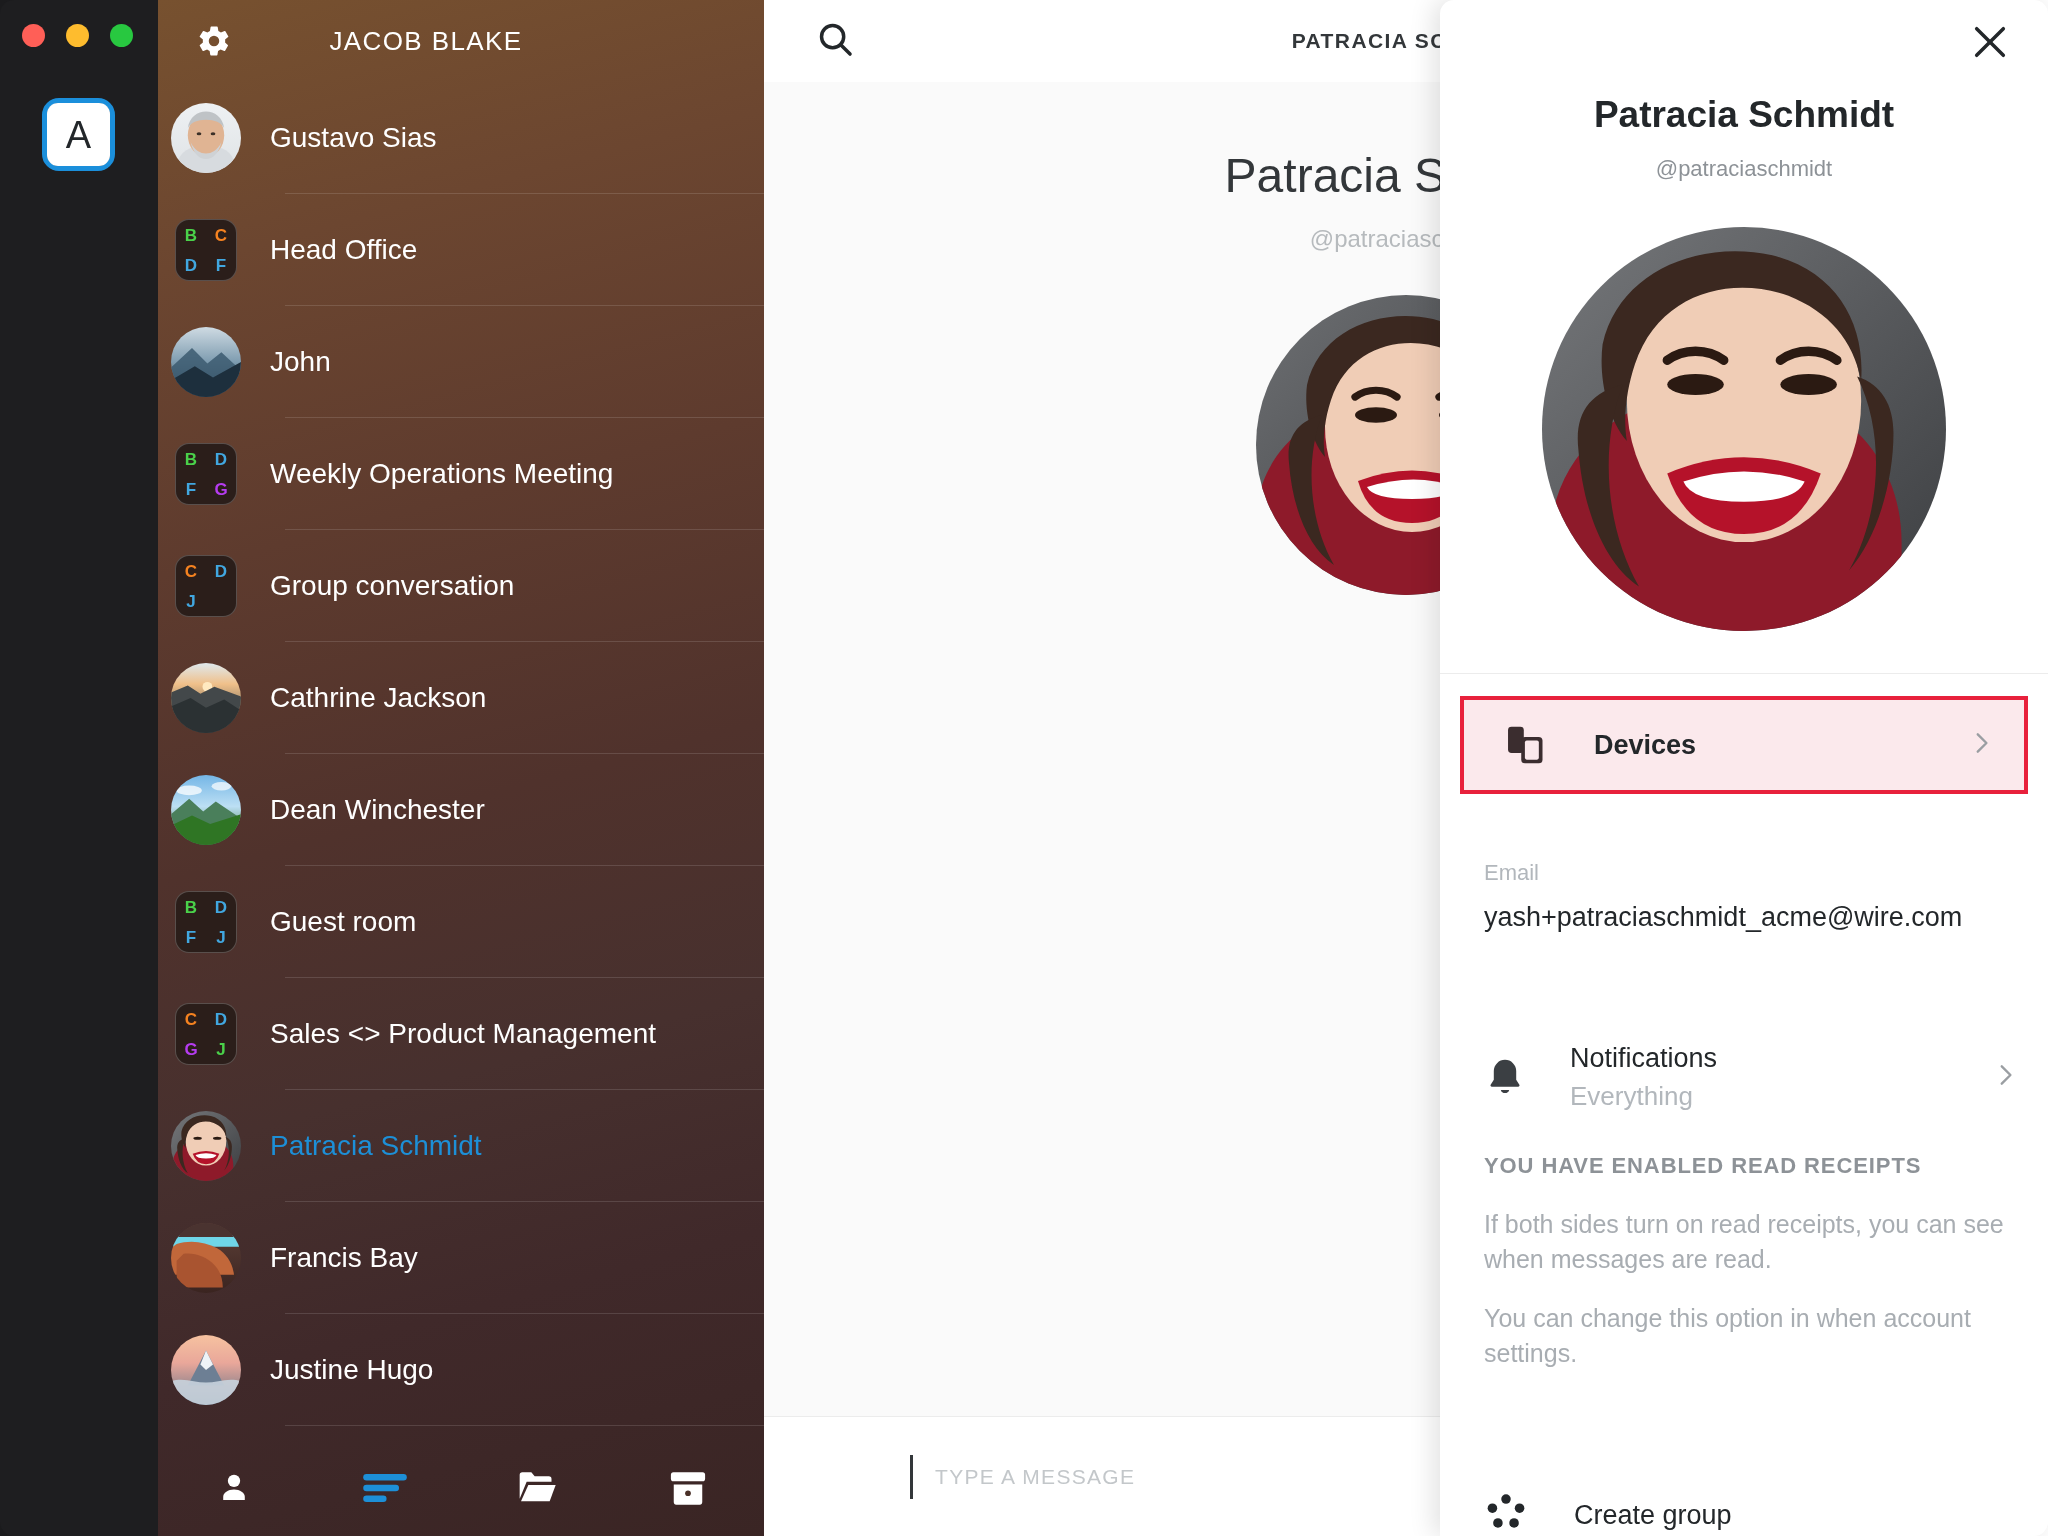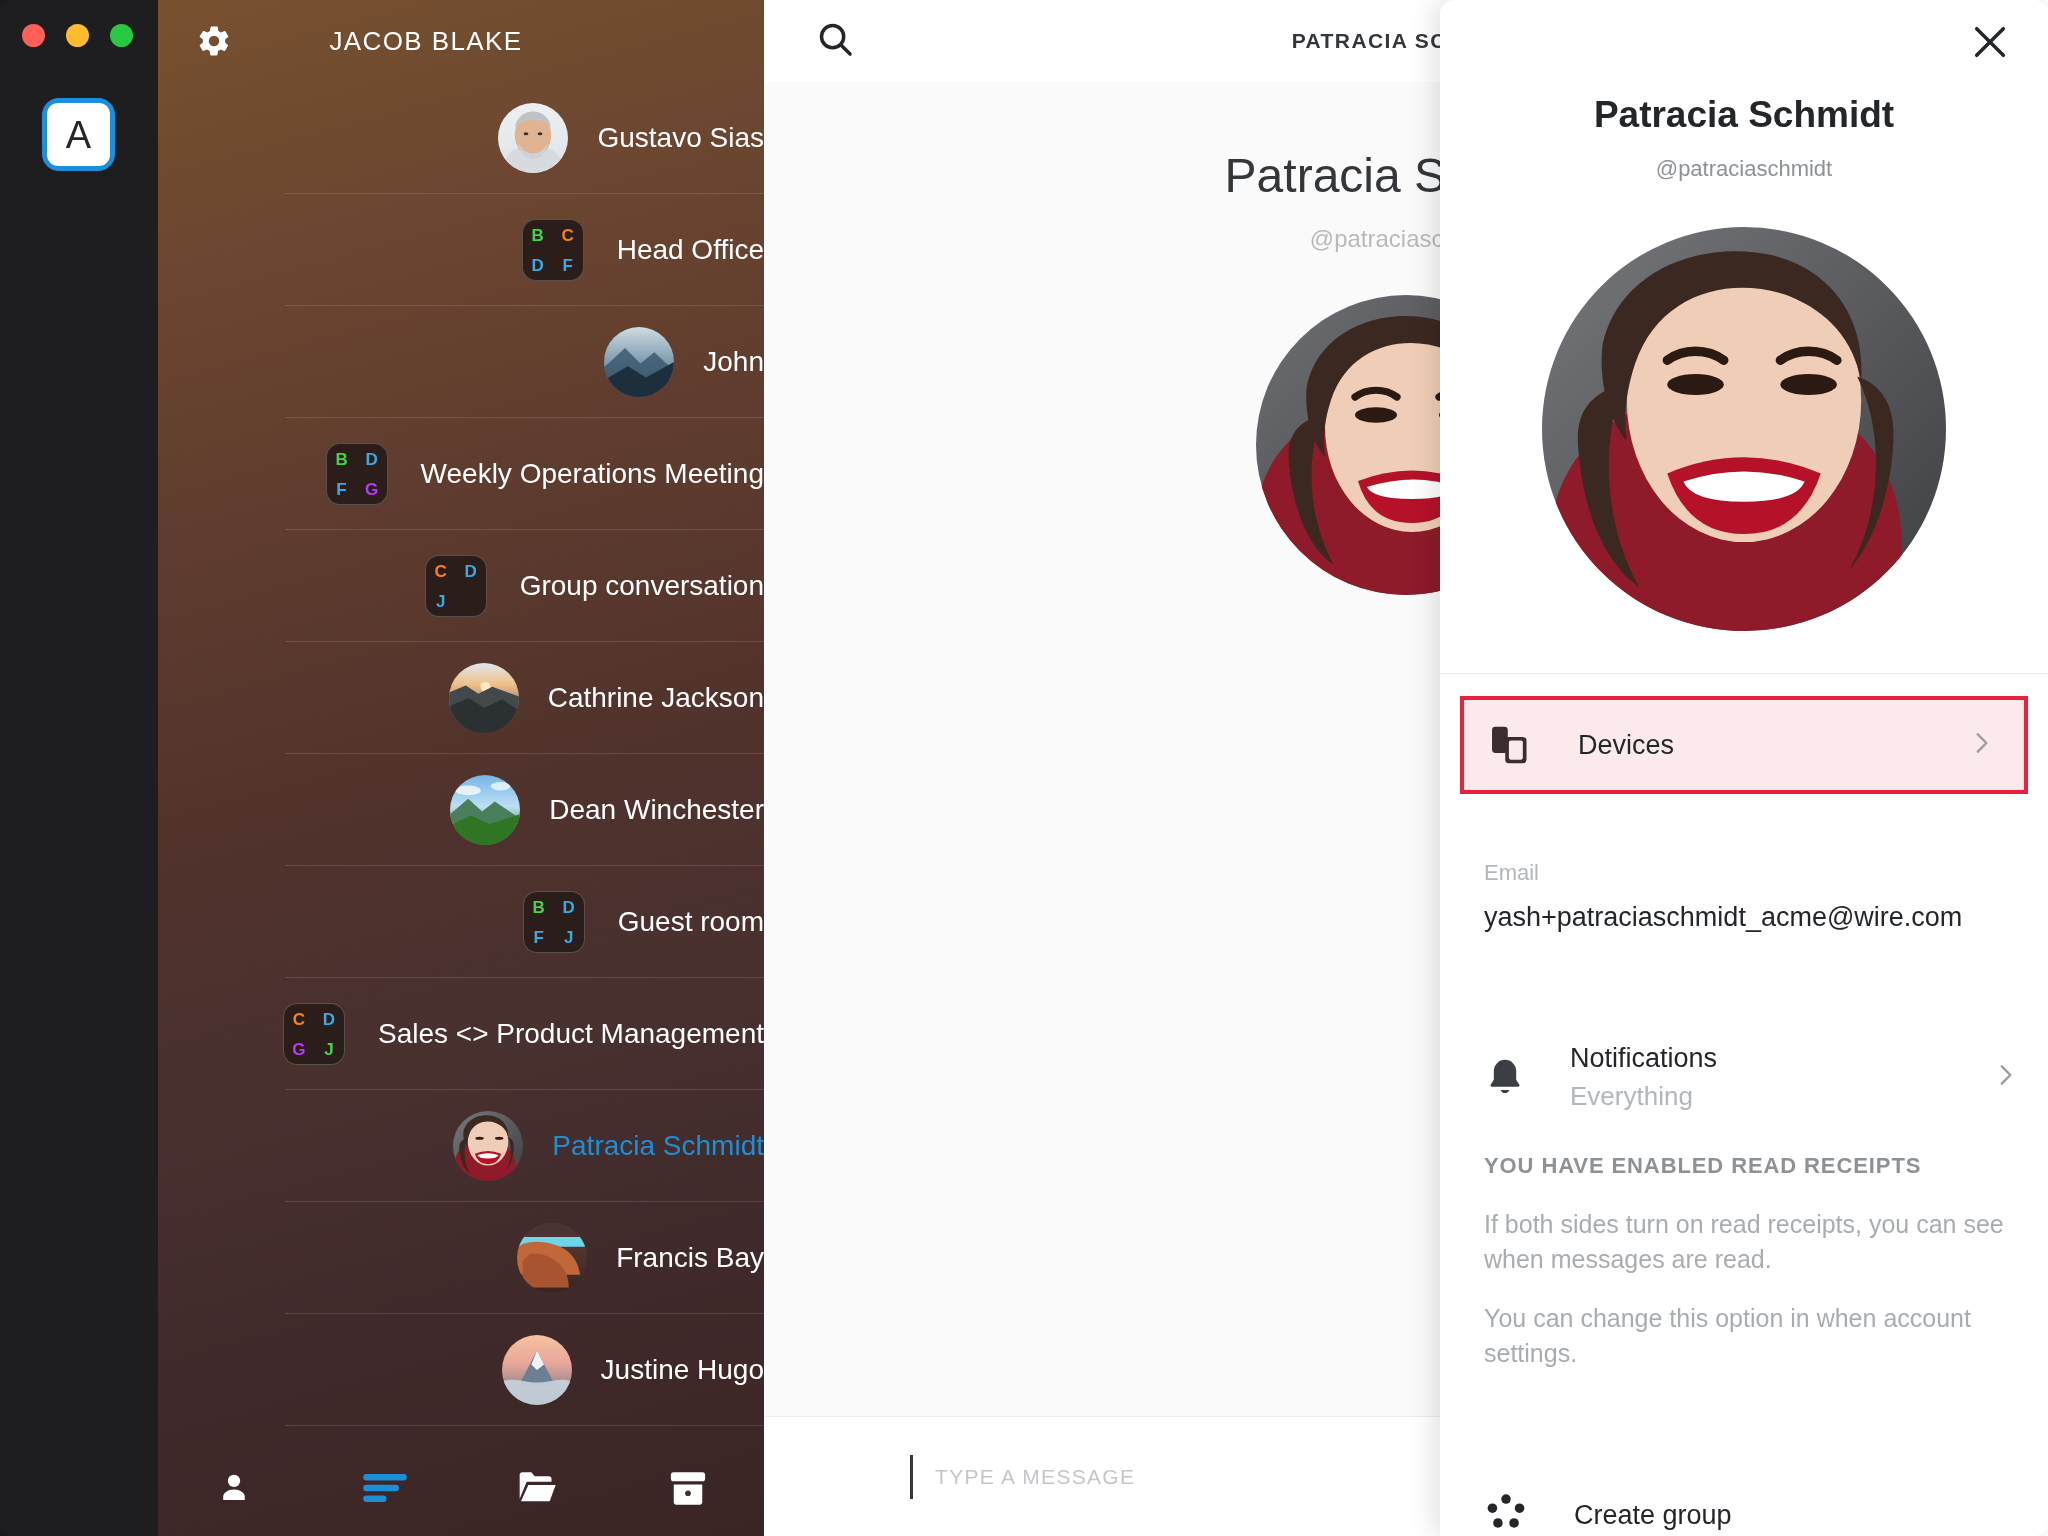--- a/index.html
+++ b/index.html
@@ -61,21 +61,20 @@
   .convo-title {
     width: 100%; text-align: center;
     color: #ffffff; font-size: 26px; letter-spacing: 1.4px; font-weight: 400;
     padding-right: 70px;
   }
   .convo-scroll { height: 1358px; overflow: hidden; }
   .convo-row {
     height: 112px; display: flex; align-items: center;
     padding-left: 13px;
     position: relative;
-    justify-content: flex-end;
   }
   .convo-row::after {
     content: ""; position: absolute; left: 127px; right: 0; bottom: 0;
     height: 1px; background: rgba(255,255,255,0.13);
   }
   .convo-row:last-child::after { background: rgba(255,255,255,0.13); }
   .avatar-wrap { width: 70px; height: 70px; flex: 0 0 70px; margin-right: 29px; }
   .av-photo { width: 70px; height: 70px; border-radius: 50%; overflow: hidden; position: relative; }
   .av-photo svg { display: block; width: 70px; height: 70px; }
   .av-group {
@@ -158,21 +157,22 @@
 
   .hr-soft { height: 1px; background: #ececec; margin: 42px 0 0 0; }
 
   .devices-row {
     margin: 22px 20px 0 20px;
     height: 98px;
     border: 4px solid #e8213c;
     background: #fbe9ec;
     display: flex; align-items: center;
     position: relative;
-    padding-left: 24px;
+    padding-left: 40px;
+    font-weight: bold;
   }
   .devices-icon { width: 44px; height: 44px; margin-right: 46px; flex: 0 0 44px; }
   .devices-label { font-size: 27px; color: #23272a; }
   .devices-chevron { position: absolute; right: 30px; top: 50%; transform: translateY(-50%); }
 
   .email-block { padding: 66px 44px 0 44px; }
   .email-label { font-size: 22px; color: #b2b7bc; margin-bottom: 16px; }
   .email-value { font-size: 27px; color: #23272a; }
 
   .notif-row {

